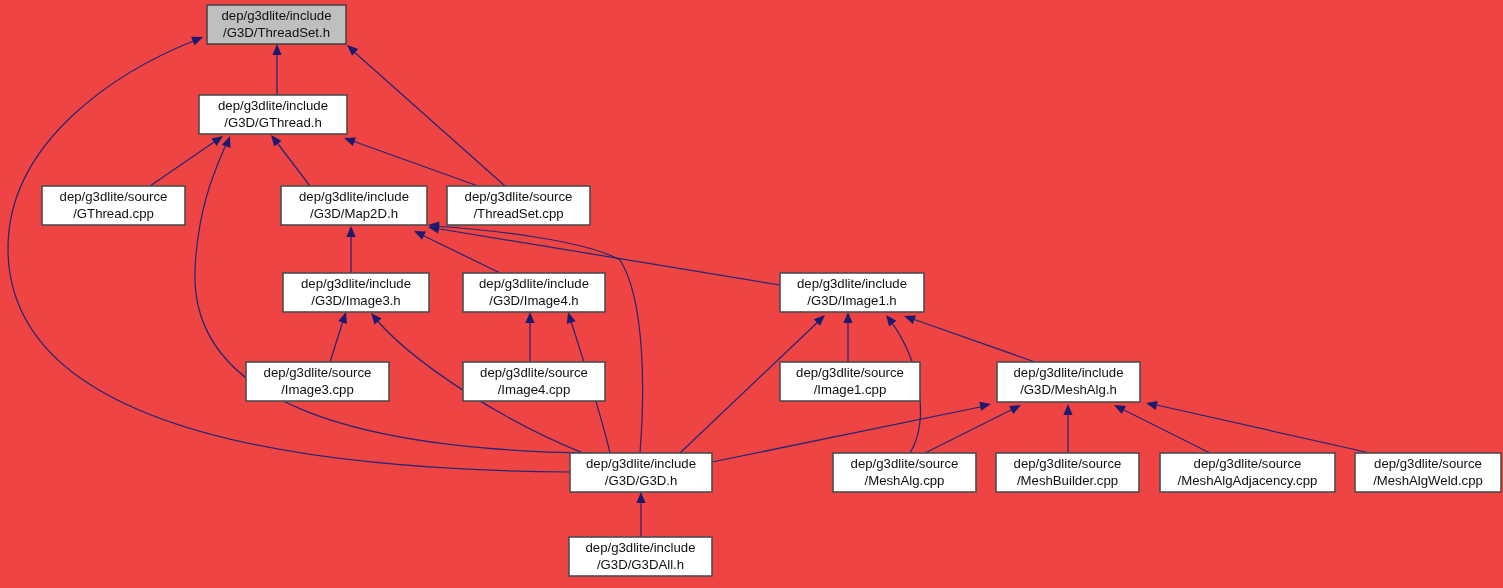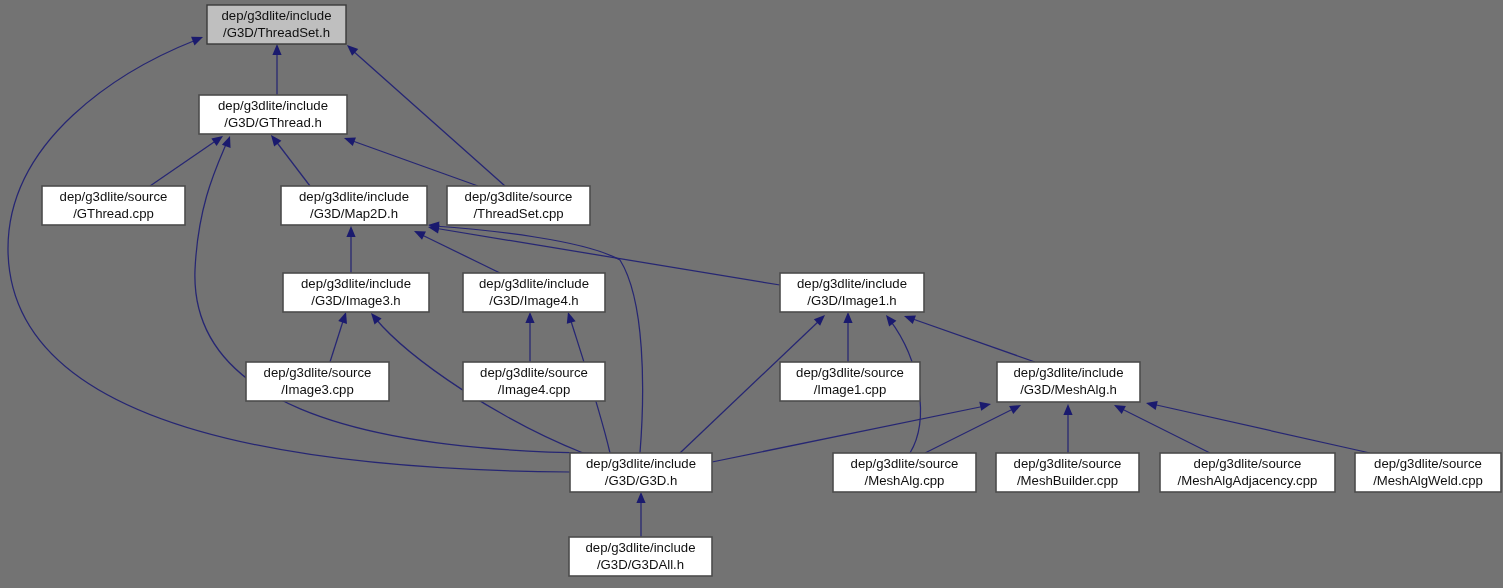--- a/index.html
+++ b/index.html
@@ -4,21 +4,21 @@
 <style>
   html, body {
     margin: 0;
     padding: 0;
     background: #ffffff;
   }
   #canvas-wrap {
     position: relative;
     width: 1503px;
     height: 588px;
-    background: #737373;
+    background: #ef4444;
     overflow: hidden;
   }
   svg.graph {
     display: block;
     width: 1503px;
     height: 588px;
     font-family: "Liberation Sans", sans-serif;
   }
   .node-box {
     fill: #ffffff;

